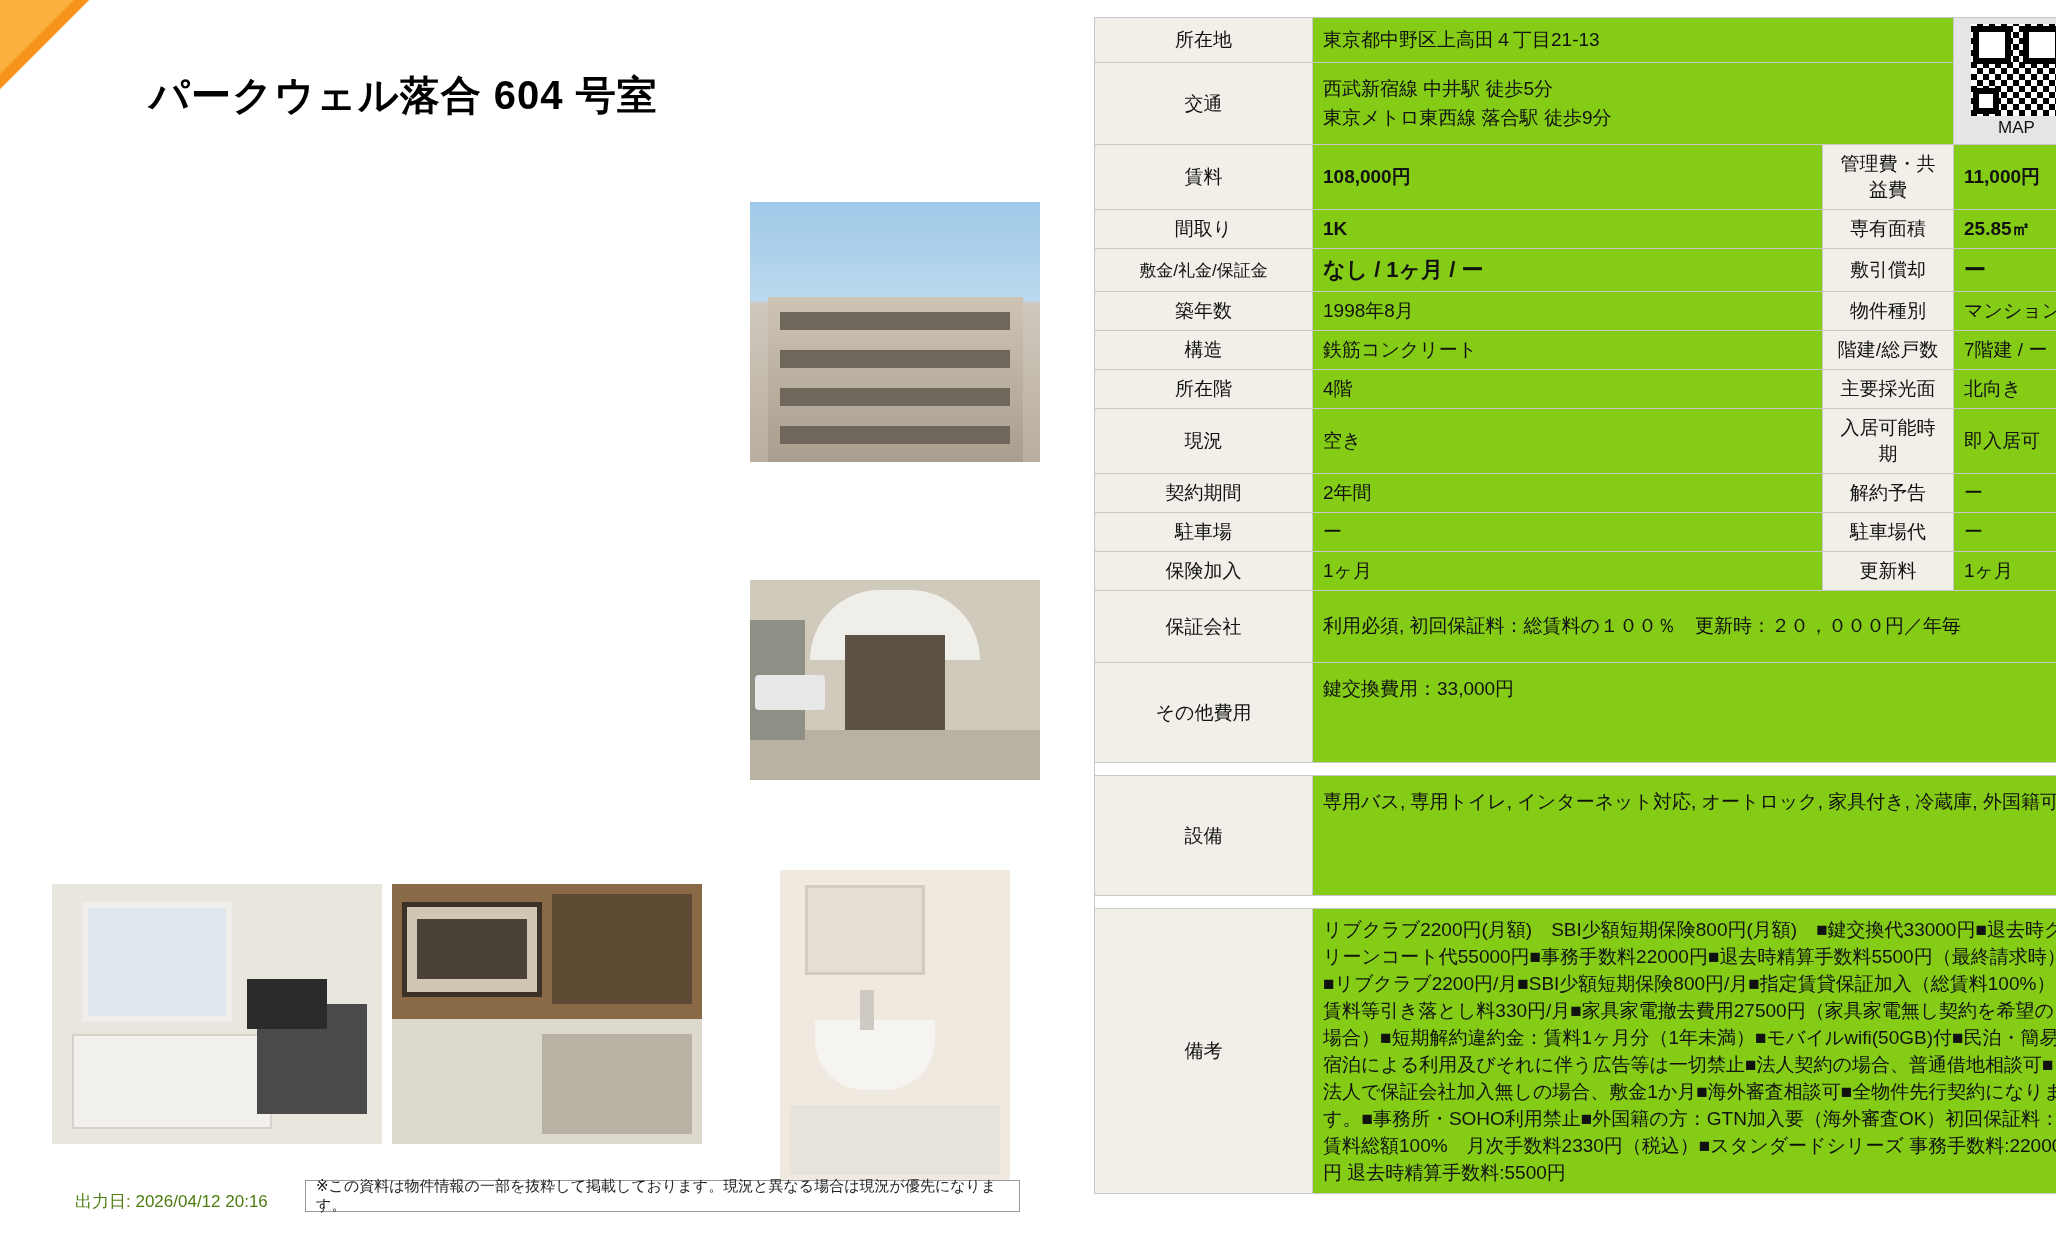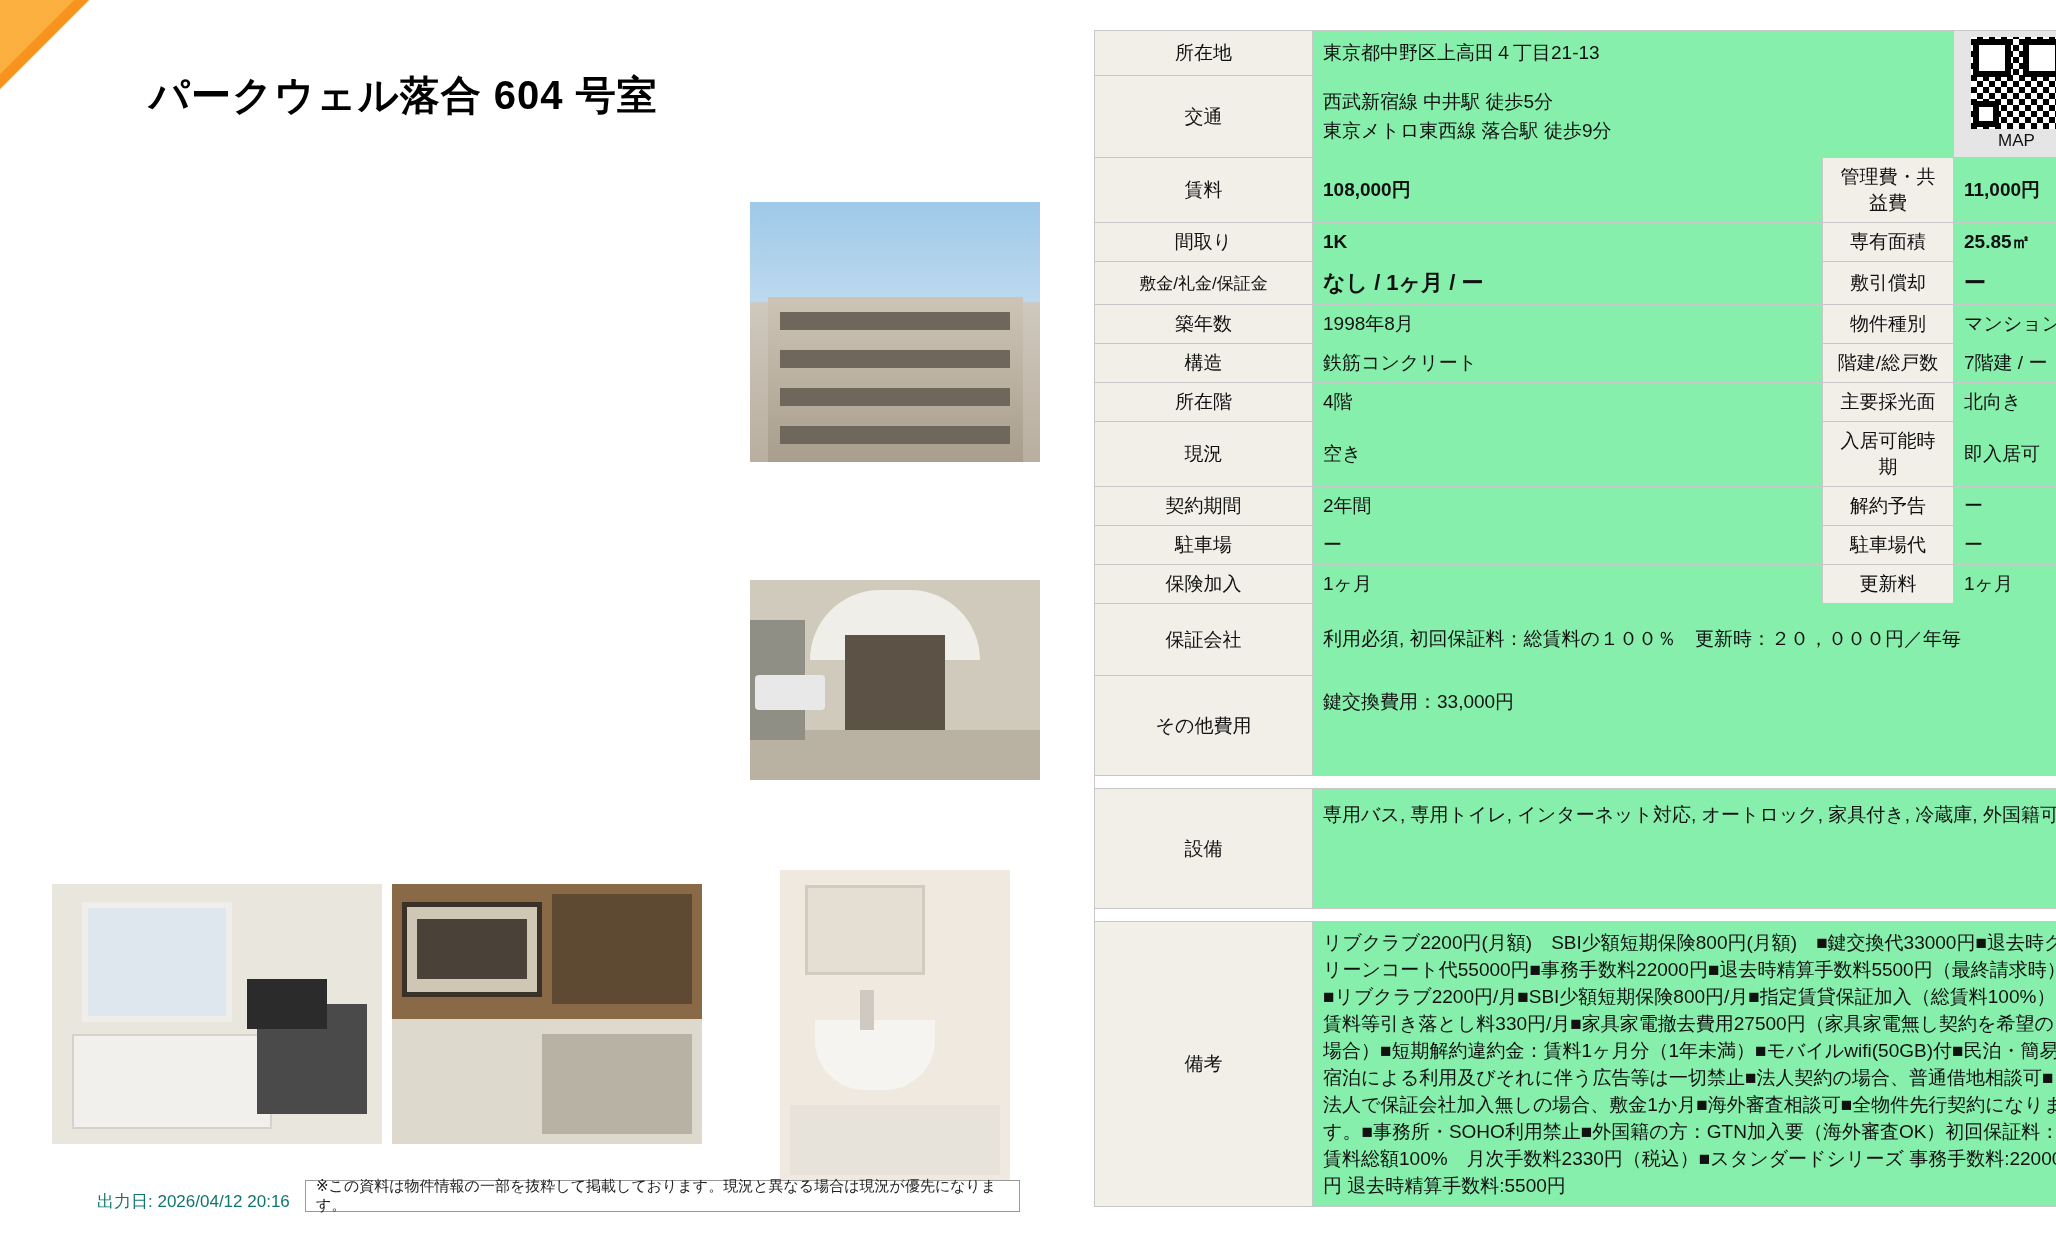--- a/index.html
+++ b/index.html
@@ -55,36 +55,36 @@
   .fp-small { position:absolute; border:2px solid #1a1a1a; }
   .fp-blue { background:#cfe3f5; }
   .fp-white{ background:#ffffff; }
   .fp-tan  { background:#f0c48a; }
 
   
   .photo { position:absolute; background:#d8d8d8; overflow:hidden; }
 
   
   #outdate {
-    position:absolute; left:75px; top:1190px; font-size:17px; color:#0f766e;margin-left:22px;
+    position:absolute; left:75px; top:1190px; font-size:17px; color:#4d7c0f;
   }
   #notebox {
     position:absolute; left:305px; top:1180px; width:715px; height:32px;
     border:1px solid #999; font-size:15px; color:#222;
     display:flex; align-items:center; padding:0 10px; background:#fff;
   }
 
   
   #right {
-    position:absolute; left:1048px; top:30px; width:985px;padding-left:46px;
+    position:absolute; left:1048px; top:17px; width:985px;padding-left:46px;
   }
   table.spec { border-collapse: collapse; width:985px; table-layout: fixed; }
   table.spec td { border:1px solid #c8c8c8; padding:6px 10px; font-size:19px; vertical-align: middle; }
   td.hd { background:#f2efe9; text-align:center; font-size:19px; color:#111; }
-  td.val { background:#86efac; }
+  td.val { background:#84cc16; }
   .big { font-size:30px; font-weight:bold; }
   .mid { font-size:24px; font-weight:bold; }
   .qr-cell { width:126px; background:#e5e5e5; text-align:center; padding:4px; }
   .qr {
     width:92px; height:92px; margin:0 auto;
     background:
       repeating-linear-gradient(0deg,#000 0 6px,#fff 6px 12px),
       repeating-linear-gradient(90deg,#000 0 6px,#fff 6px 12px);
     background-blend-mode: difference;
     position:relative;

